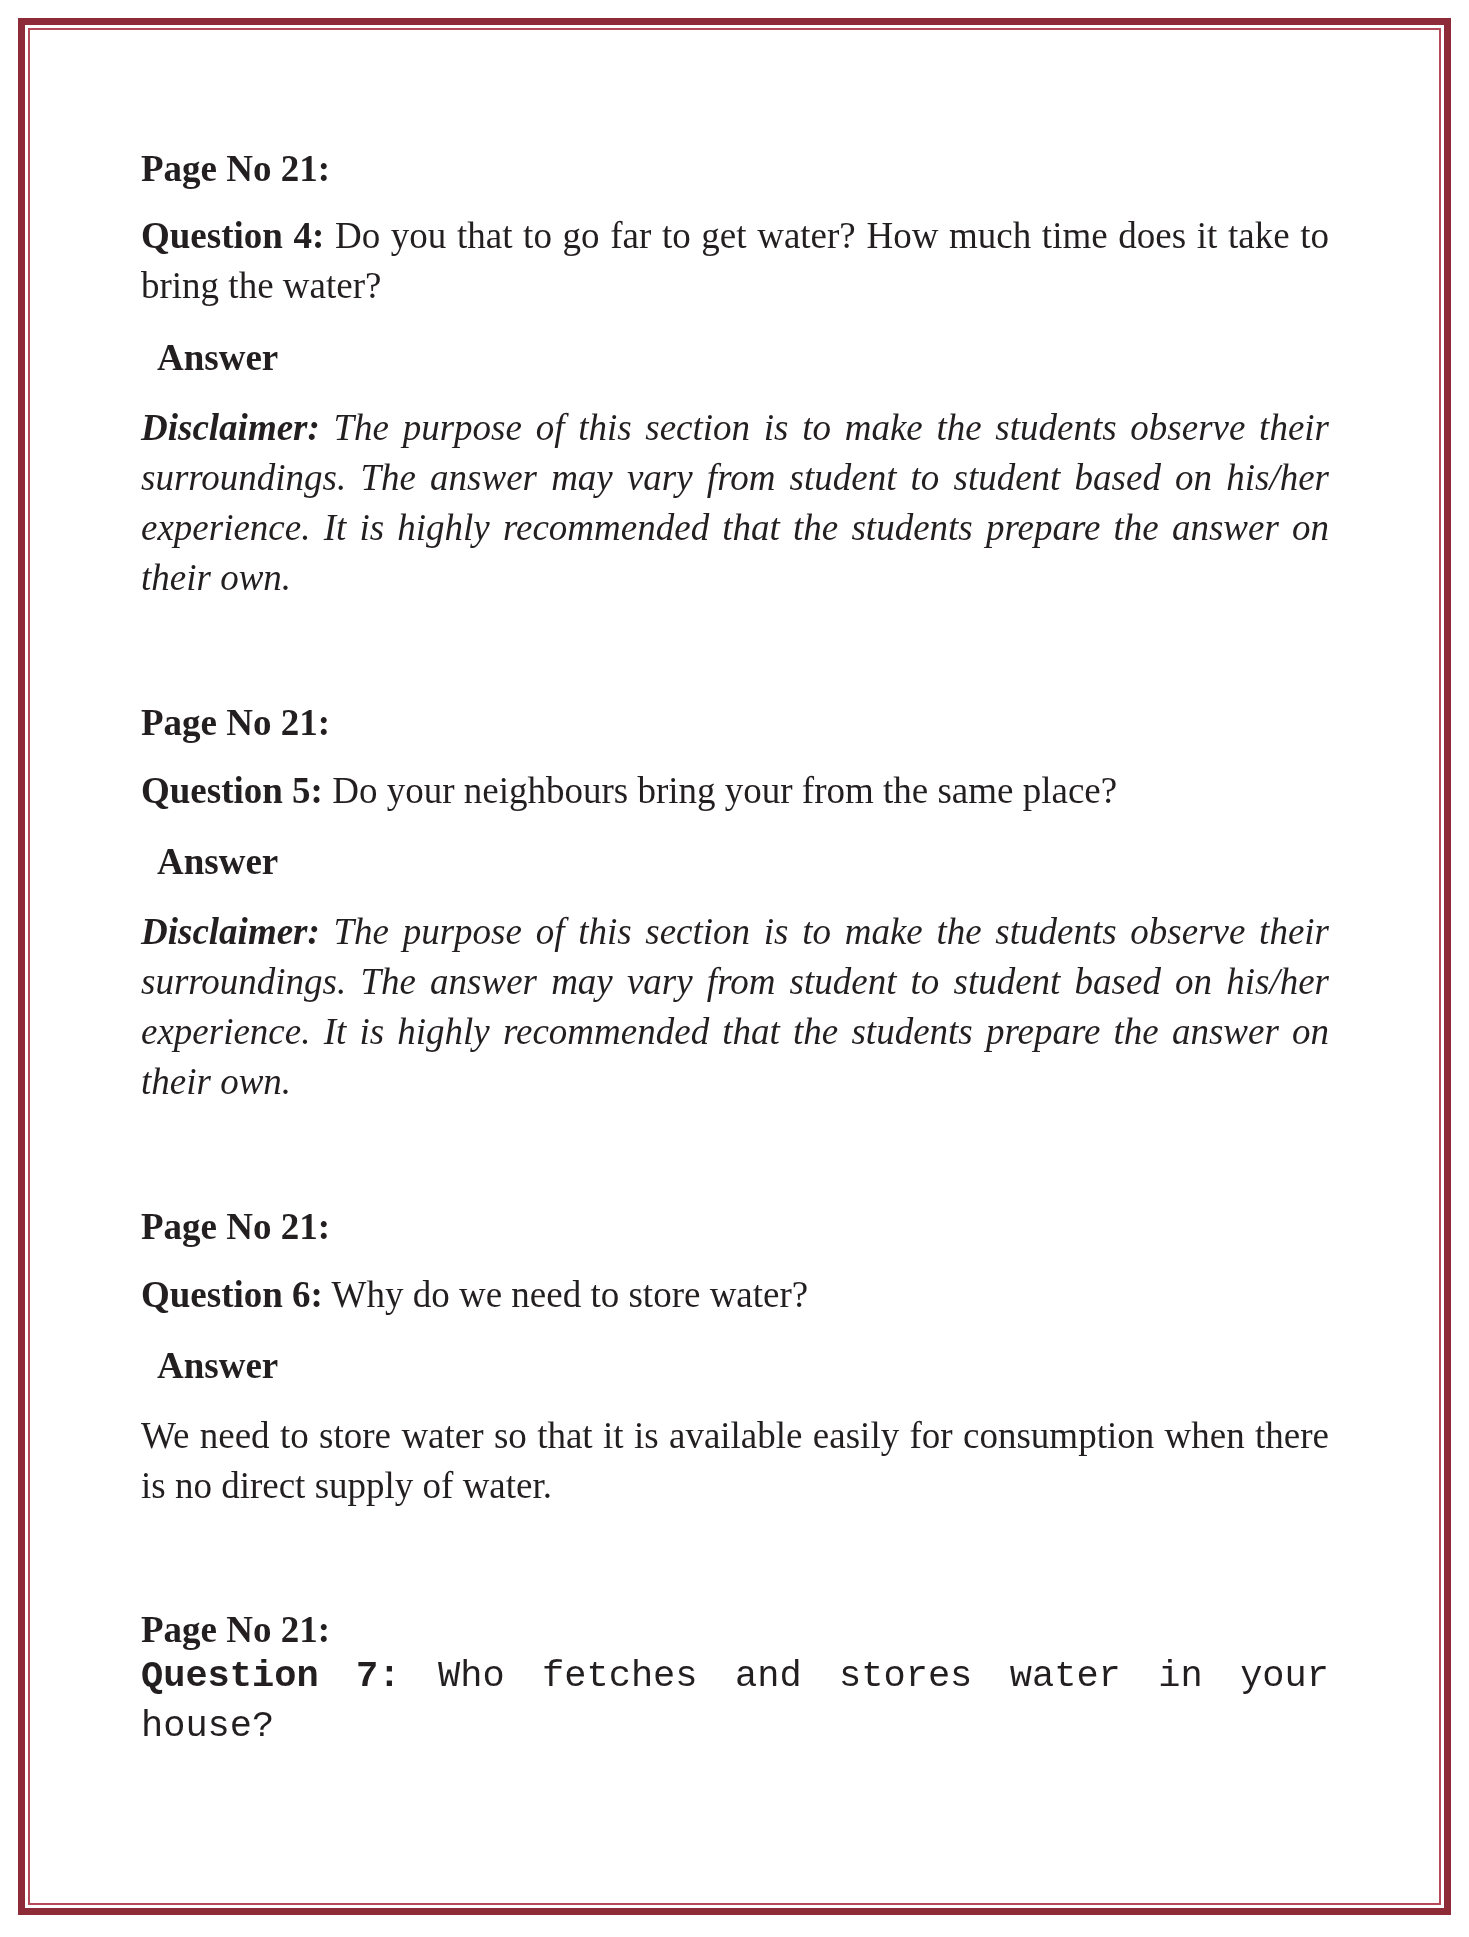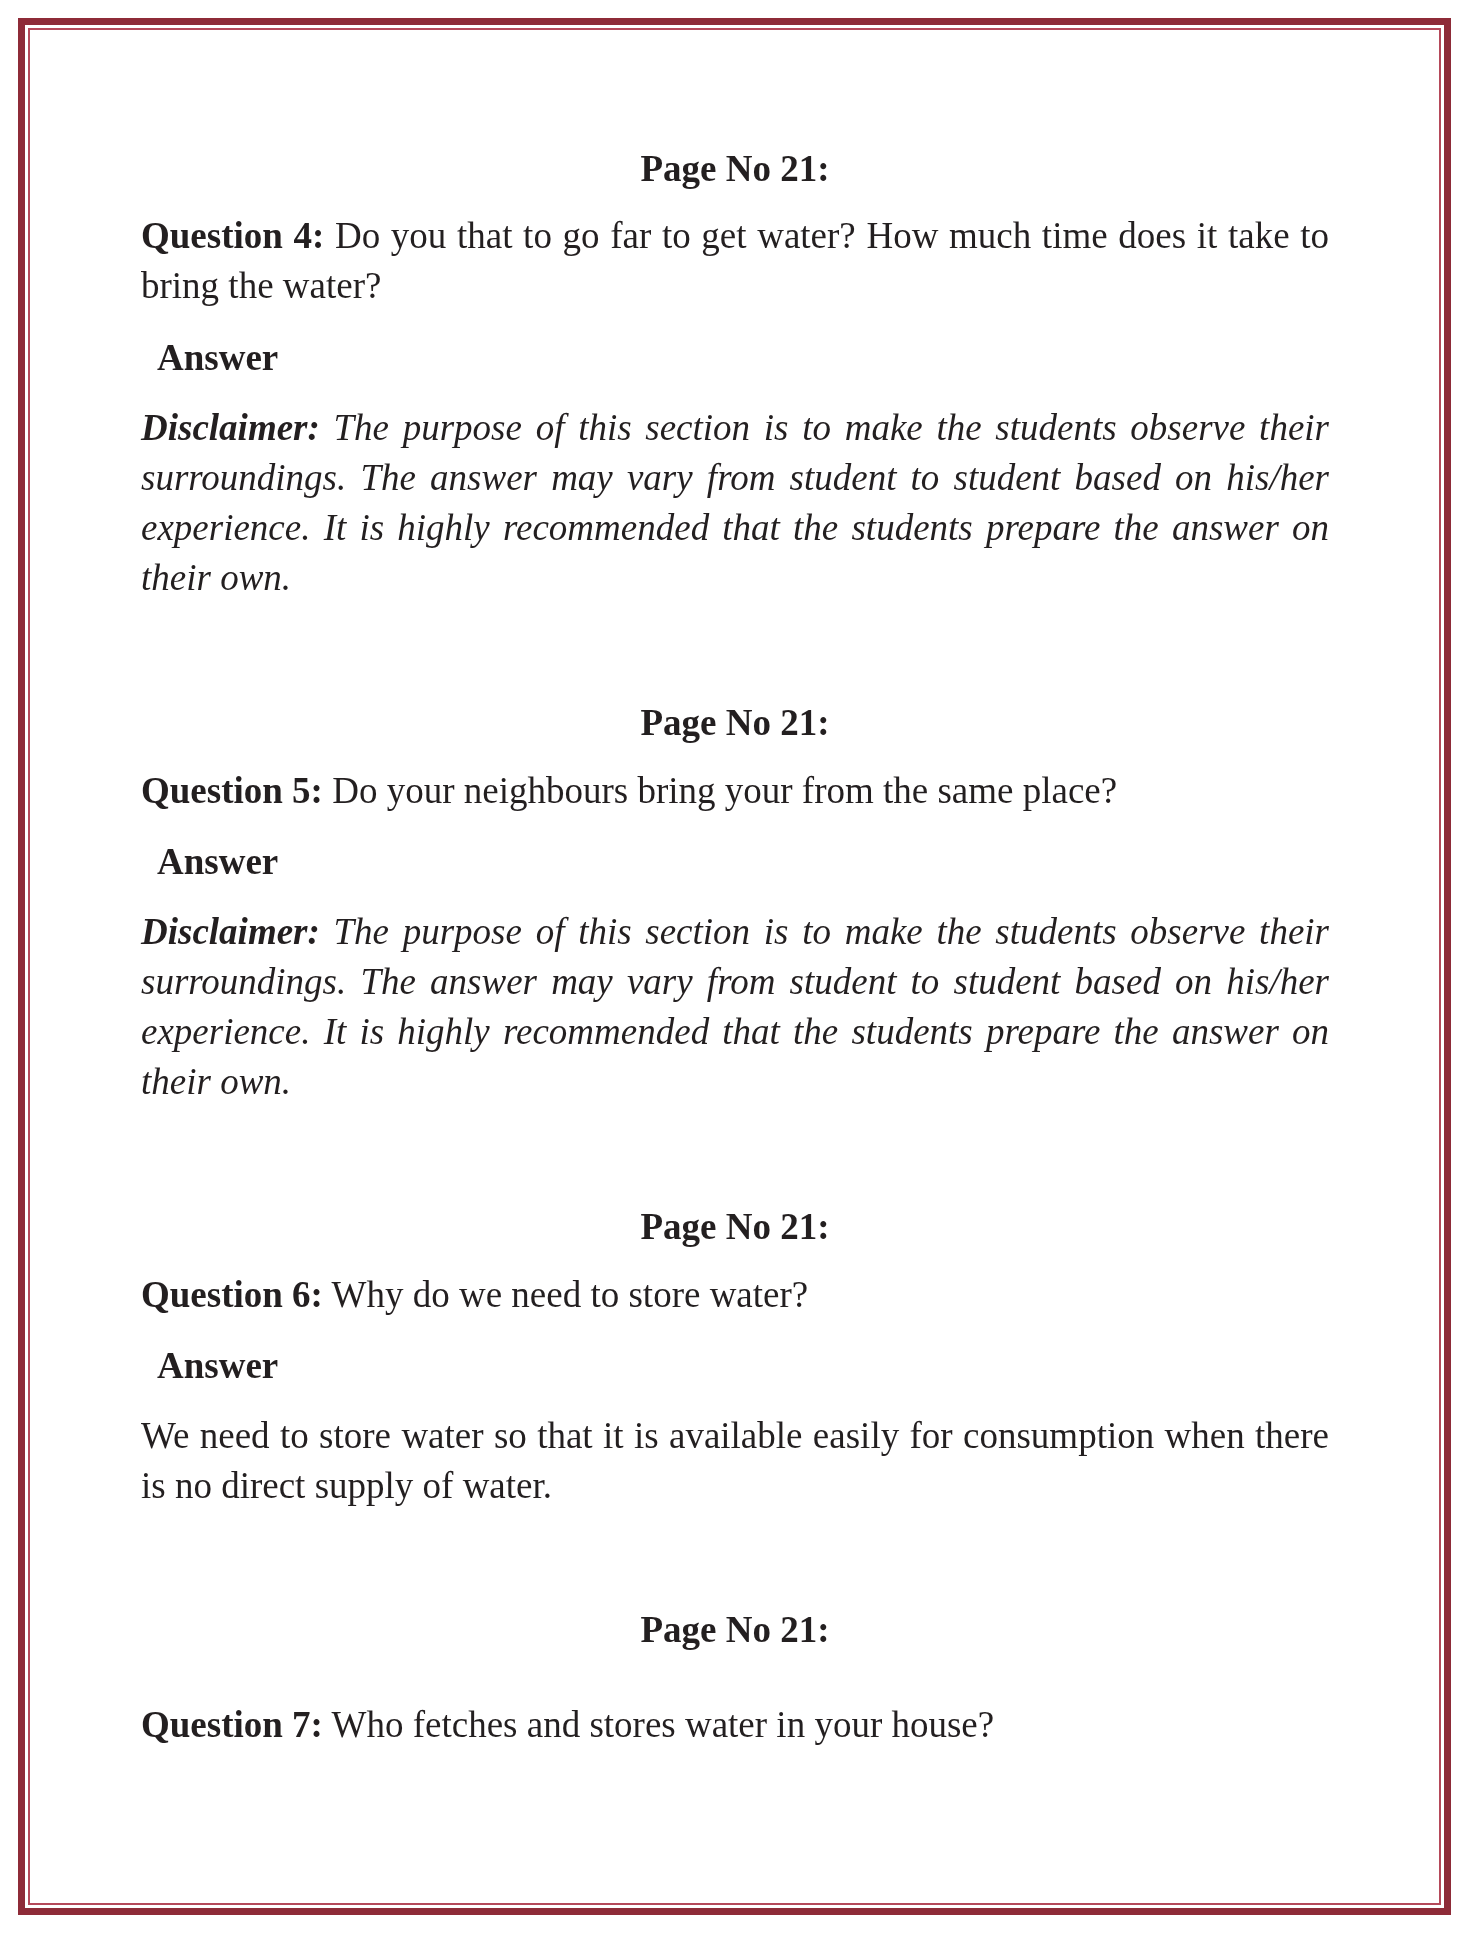--- a/index.html
+++ b/index.html
@@ -36,21 +36,21 @@
     .content {
       position: absolute;
       left: 141px;
       top: 0;
       width: 1188px;
     }
     .page-no {
       position: absolute;
       left: 0;
       width: 1188px;
-      text-align: center;
+      text-align: left;
       font-weight: bold;
       font-size: 37px;
       line-height: 50px;
     }
     .question {
       position: absolute;
       left: 0;
       width: 1188px;
       font-size: 37px;
       line-height: 50px;
@@ -117,17 +117,17 @@
   </div>
 
   <div class="page-no" style="top:1202px;">Page No 21:</div>
   <div class="question" style="top:1270px;">
     <span class="q-label">Question 6:</span><span> Why do we need to store water?</span>
   </div>
   <div class="answer-heading" style="top:1341px;">Answer</div>
   <div class="answer-text" style="top:1411px;">We need to store water so that it is available easily for consumption when there is no direct supply of water.</div>
 
   <div class="page-no" style="top:1605px;">Page No 21:</div>
-  <div class="question" style="top:1700px;">
+  <div class="question" style="top:1651px;font-family:Liberation Mono, monospace;">
     <span class="q-label">Question 7:</span><span> Who fetches and stores water in your house?</span>
   </div>
 
 </div>
 
 </body></html>

